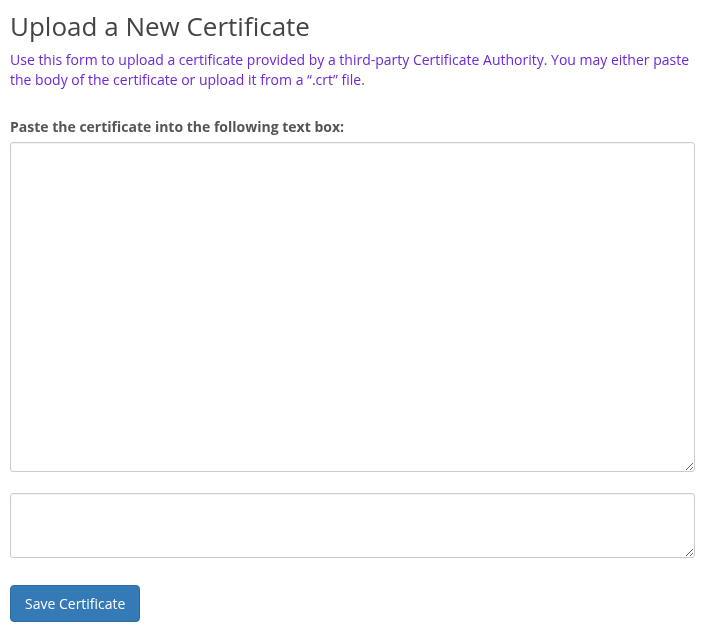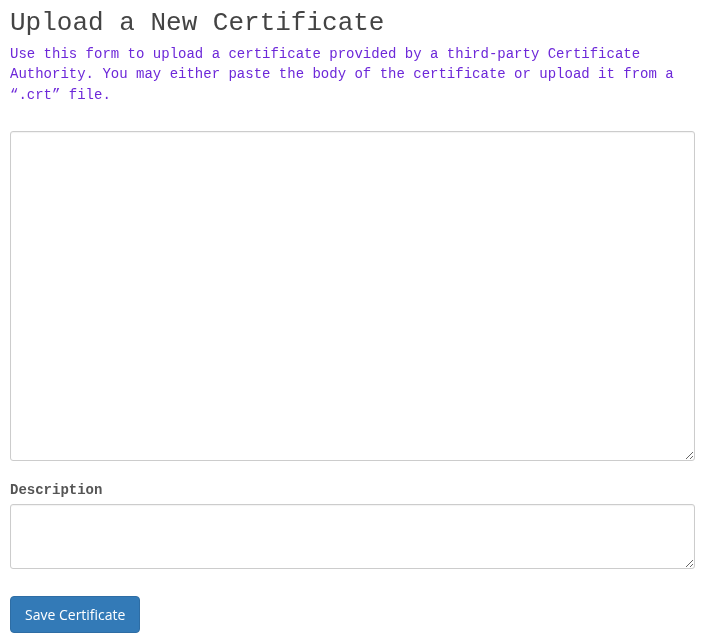--- a/index.html
+++ b/index.html
@@ -1,19 +1,18 @@
 <!DOCTYPE html>
 <html><head>
   <meta charset="utf-8">
   <style>
     * {
       box-sizing: border-box;
       margin: 0;
       padding: 0;
-      font-family: Liberation Mono, monospace;
     }
     body {
       font-family: "Open Sans", "Helvetica Neue", Helvetica, Arial, sans-serif;
       color: #555;
       background: #fff;
       padding: 8px 10px;
       width: 705px;
     }
     h1.page-title {
       color: #444;
@@ -69,24 +68,24 @@
   </style>
 </head>
 <body>
 
 
 
 <h1 class="page-title">Upload a New Certificate</h1>
 <p class="intro">Use this form to upload a certificate provided by a third-party Certificate Authority. You may either paste the body of the certificate or upload it from a “.crt” file.</p>
 
 <div class="form-group">
+  <label class="form-label">Paste the certificate into the following text box:</label>
   <textarea class="form-control cert-box" style=""></textarea>
 </div>
 
 <div class="form-group">
-  <label class="form-label">Description</label>
   <textarea class="form-control desc-box" style=""></textarea>
 </div>
 
 <button class="btn-primary">Save Certificate</button>
 
 
 
 
 </body></html>

